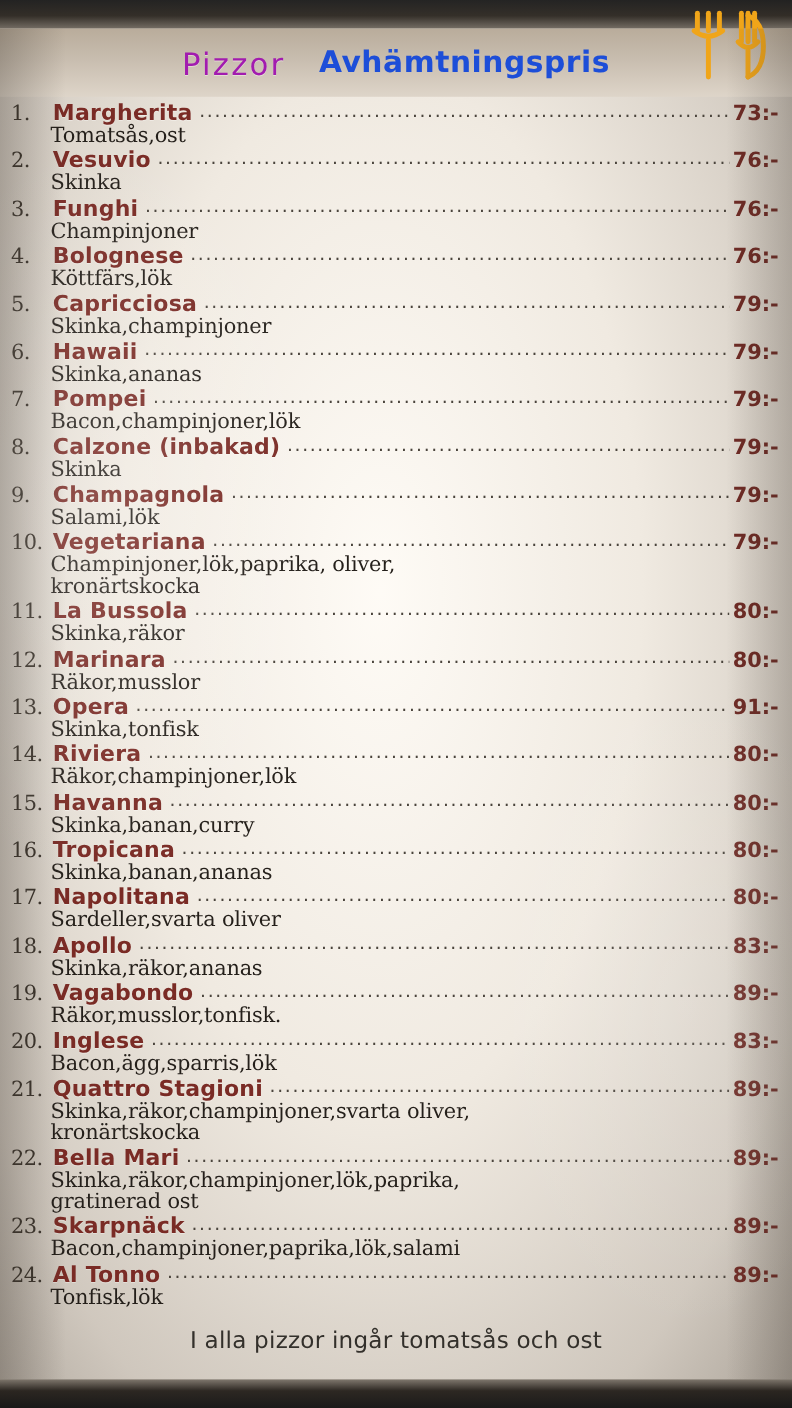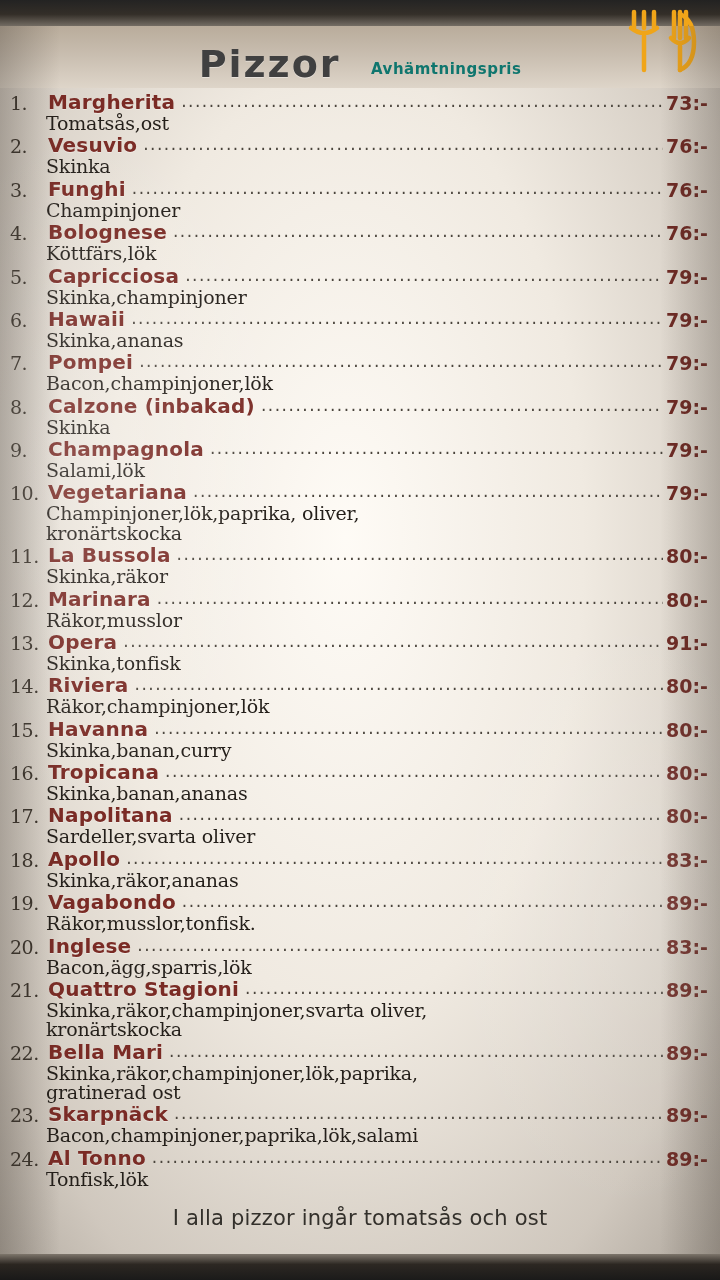--- a/index.html
+++ b/index.html
@@ -58,32 +58,32 @@
   }
   .hdr-row {
     position: absolute;
     top: 42px;
     left: 0; right: 0;
     text-align: center;
     white-space: nowrap;
   }
   #hdr-title {
     font-family: "DejaVu Sans", sans-serif;
+    font-weight: normal;
+    font-size: 28px;
+    letter-spacing: 2px;
+    color: #a21caf;
+    text-shadow: 0 1px 0 rgba(255,255,255,0.4);
+  }
+  #hdr-sub {
+    font-family: "DejaVu Sans", sans-serif;
     font-weight: bold;
-    font-size: 38px;
-    letter-spacing: 2px;
-    color: #404040;
-    text-shadow: 0 1px 0 rgba(255,255,255,0.4);
-  }
-  #hdr-sub {
-    font-family: "DejaVu Sans", sans-serif;
-    font-weight: bold;
-    font-size: 15px;
+    font-size: 27px;
     letter-spacing: 0.5px;
-    color: #0f766e;
+    color: #1d4ed8;
     margin-left: 26px;
     position: relative;
     top: -3px;
   }
   #list {
     position: absolute;
     left: 0;
     top: 90px;
     width: 720px;
   }

